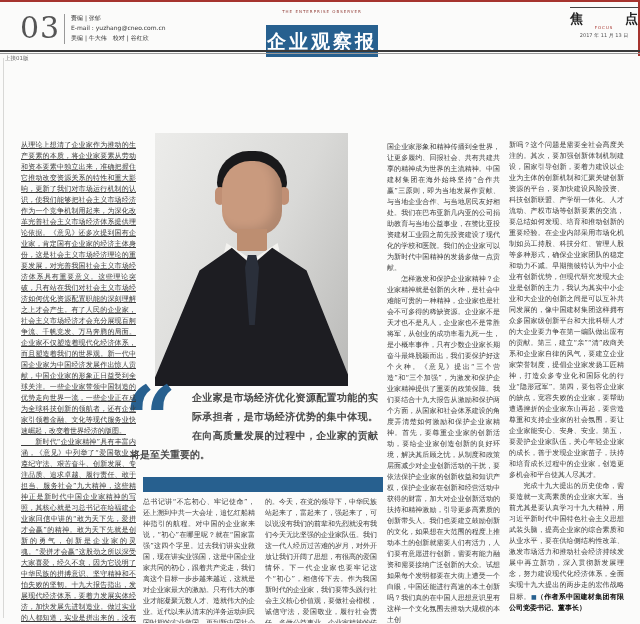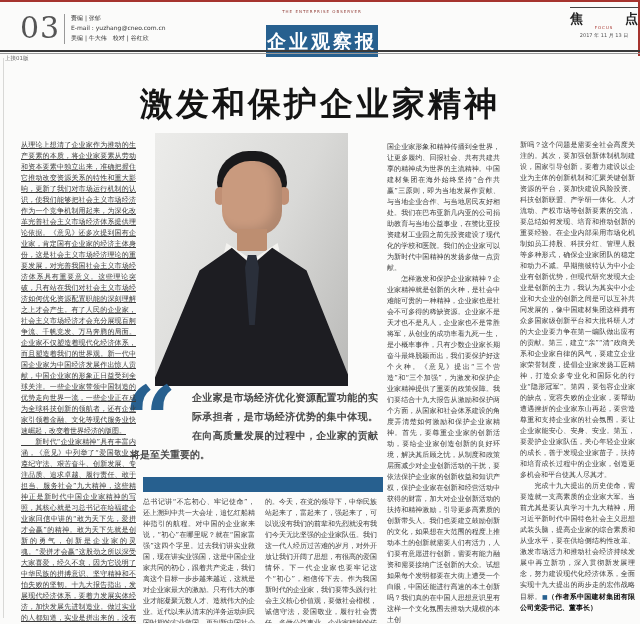--- a/index.html
+++ b/index.html
@@ -54,21 +54,21 @@
          font-size:92px;line-height:92px;color:#27608f;font-weight:700;}
   
   .bluebar{position:absolute;left:143px;top:477px;width:240px;height:15px;background:#27608f;}
   
   .col{position:absolute;overflow:hidden;font-size:7px;line-height:11px;text-align:justify;
        color:#3b3b3b;white-space:pre-wrap;}
   .col1{left:21px;top:140px;width:115px;height:482px;text-decoration:underline;}
   .col2{left:143px;top:497px;width:112px;height:126px;}
   .col3{left:265px;top:497px;width:112px;height:126px;}
   .col4{left:387px;top:142px;width:113px;height:482px;}
-  .col5{left:520px;top:140px;width:115px;height:482px;}
+  .col5{left:509px;top:140px;width:115px;height:482px;}
   .endmark{color:#27608f;font-size:6px;}
   .author{font-weight:700;color:#111;}
 </style>
 </head>
 <body>
 
 <div id="page">
 
   <div class="top-red-line"></div>
   <div class="right-red-edge"></div>
@@ -93,21 +93,20 @@
     </div>
     <div class="section-en">FOCUS</div>
     <div class="section-date">2017 年 11 月 13 日</div>
   </div>
 
   <div class="header-rule-a"></div>
   <div class="header-rule-b"></div>
   <div class="continued-note">上接01版</div>
   <div class="left-edge-line"></div>
 
-  <div class="headline">激发和保护企业家精神</div>
 
   <div class="photo" title="portrait of man in dark suit, white shirt and tie">
     <div class="hair"></div>
     <div class="ear-l"></div>
     <div class="ear-r"></div>
     <div class="face"></div>
     <div class="neck"></div>
     <div class="shirt"></div>
     <div class="suit"></div>
     <div class="tie"></div>

